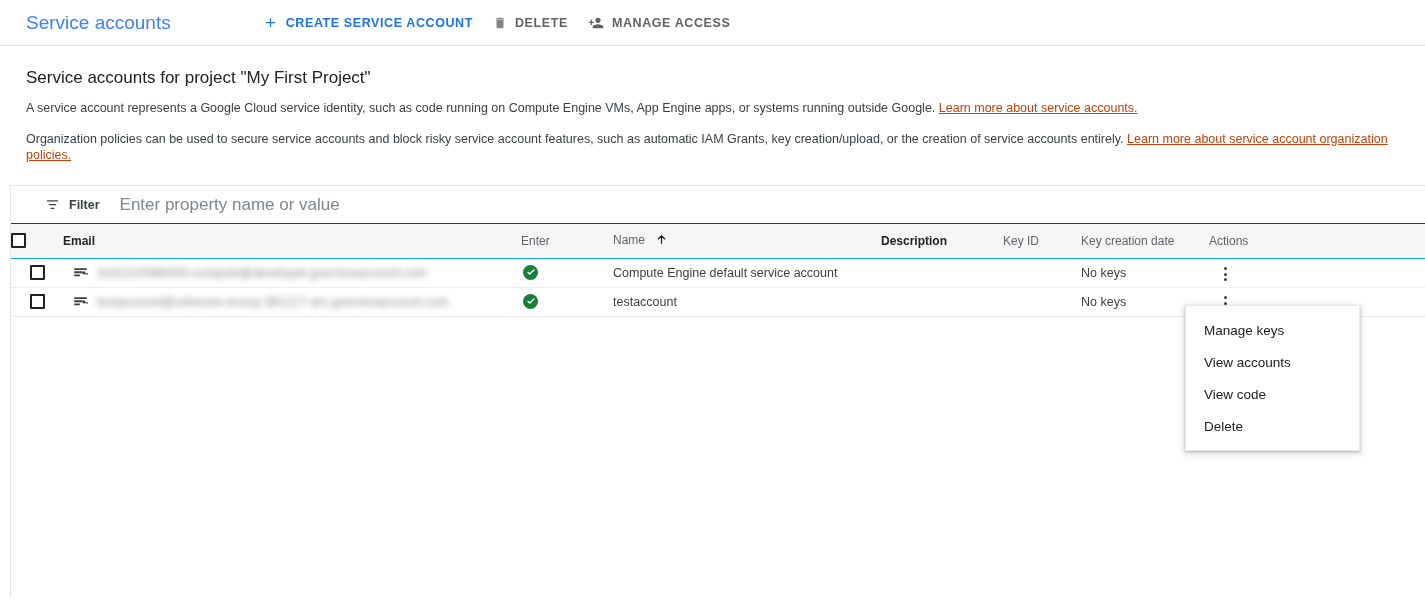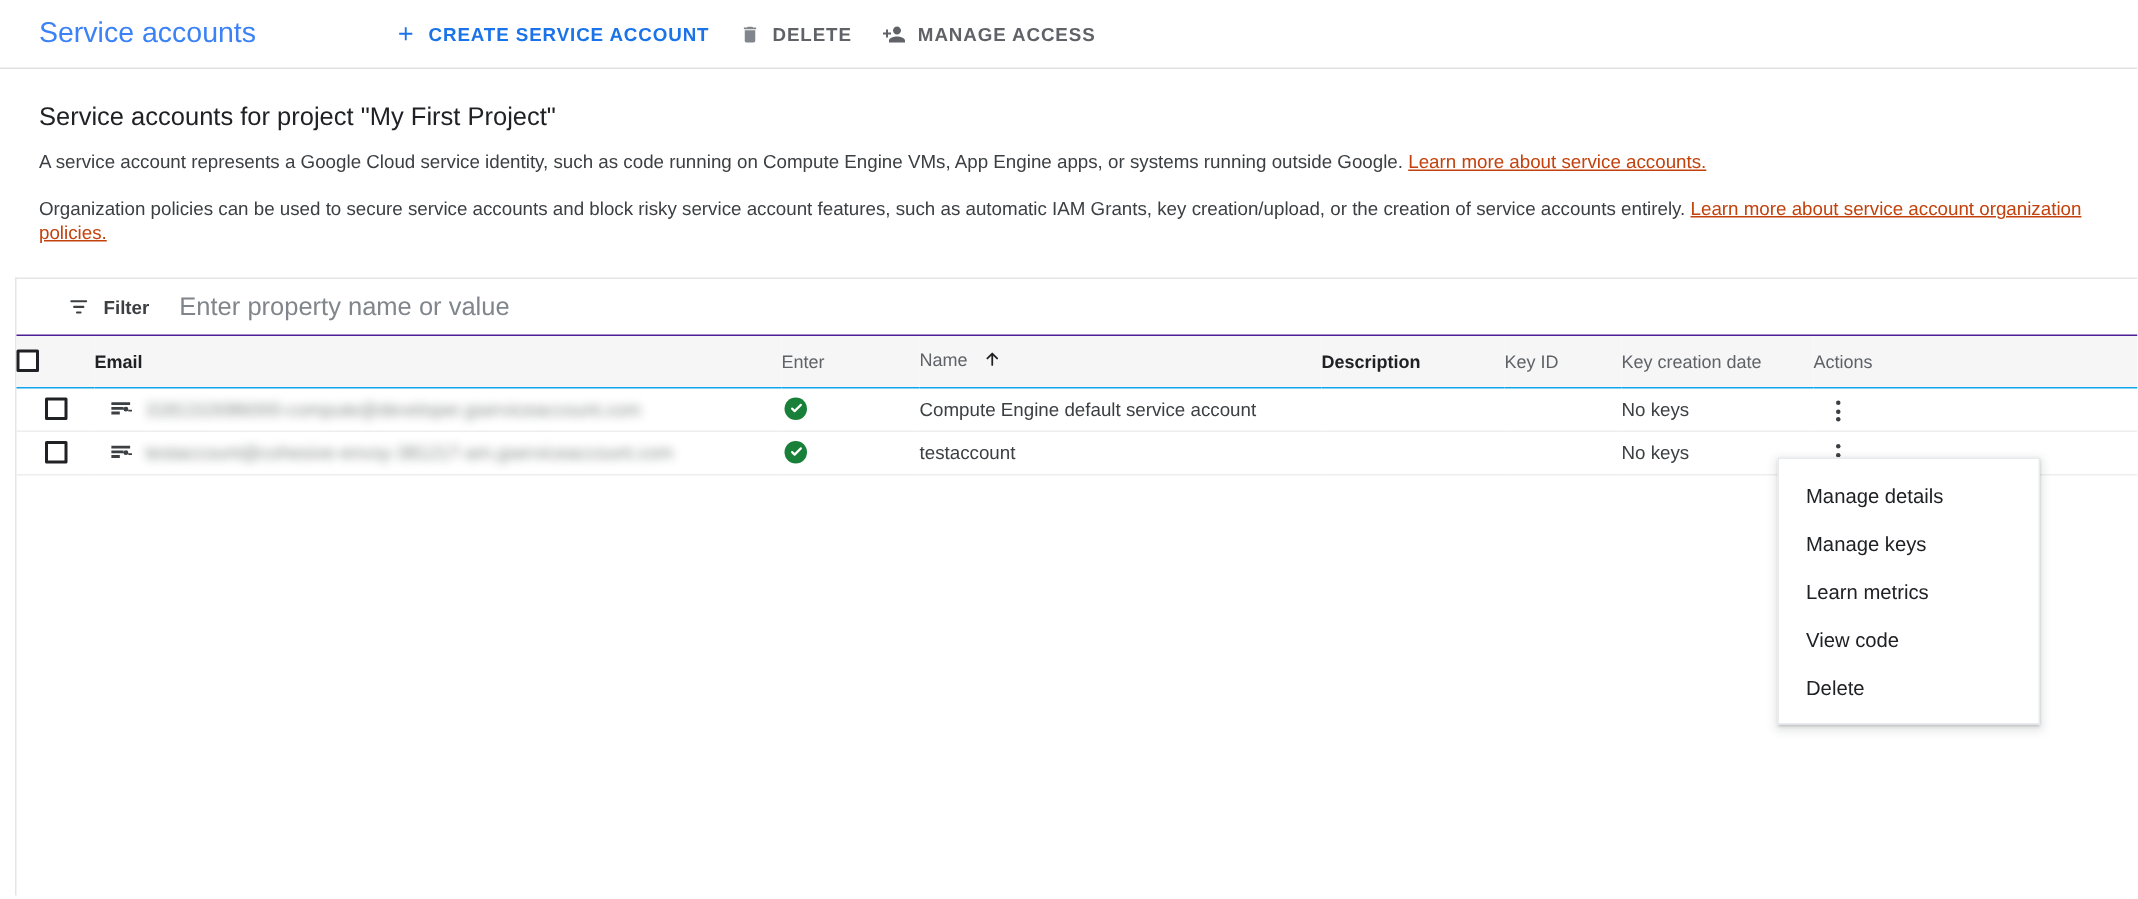--- a/index.html
+++ b/index.html
@@ -346,18 +346,17 @@
               <i></i>
           </span>
         </td>
       </tr>
 
     </tbody>
   </table>
 </div>
 
 <div class="menu">
-  <div class="menu-item">Manage details</div>
   <div class="menu-item">Manage keys</div>
-  <div class="menu-item">Learn metrics</div>
+  <div class="menu-item">View accounts</div>
   <div class="menu-item">View code</div>
   <div class="menu-item">Delete</div>
 </div>
 
 </body></html>

